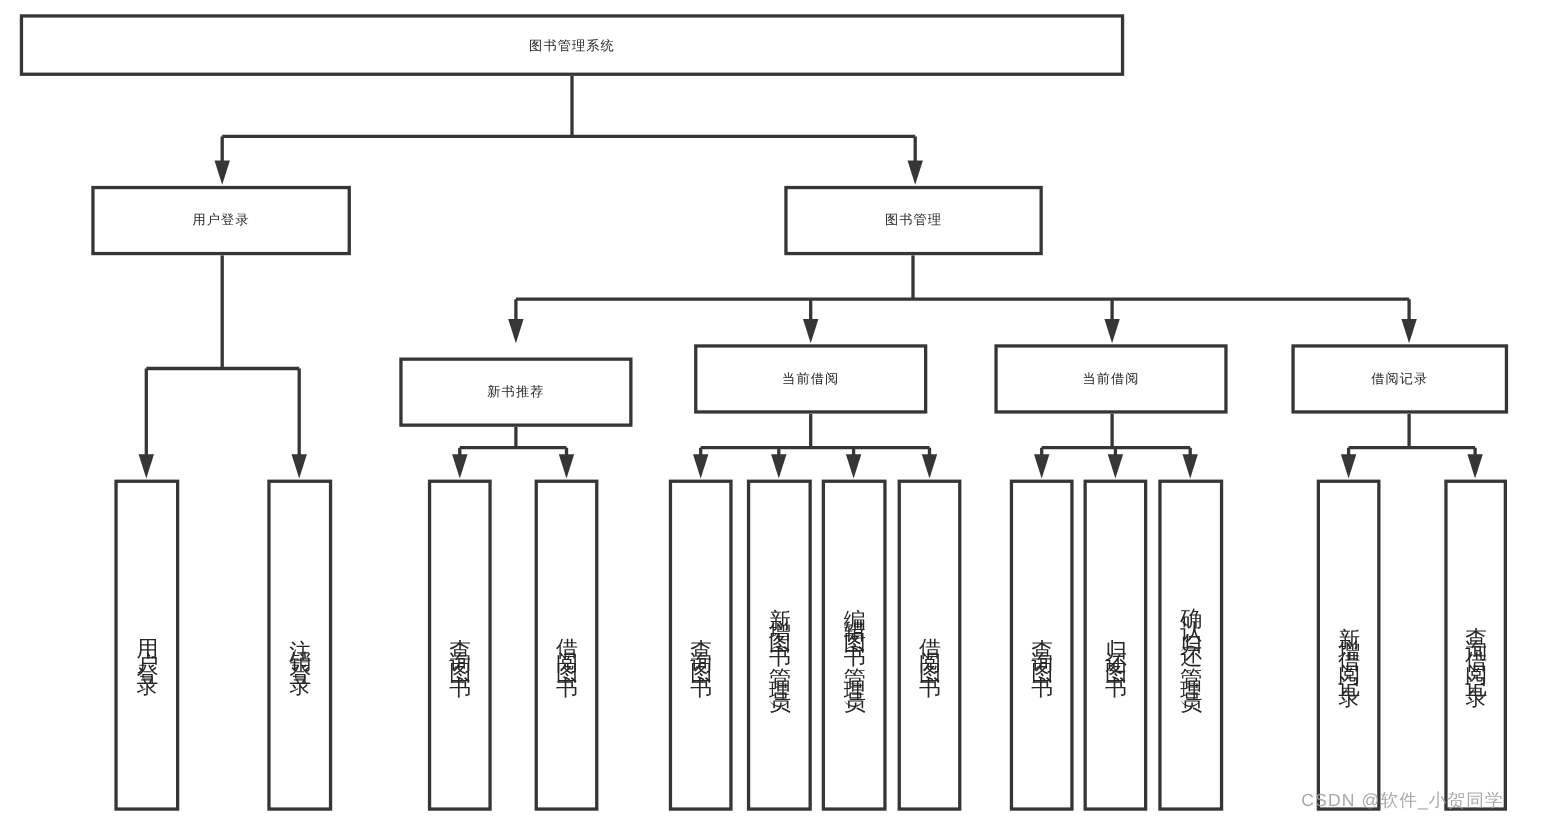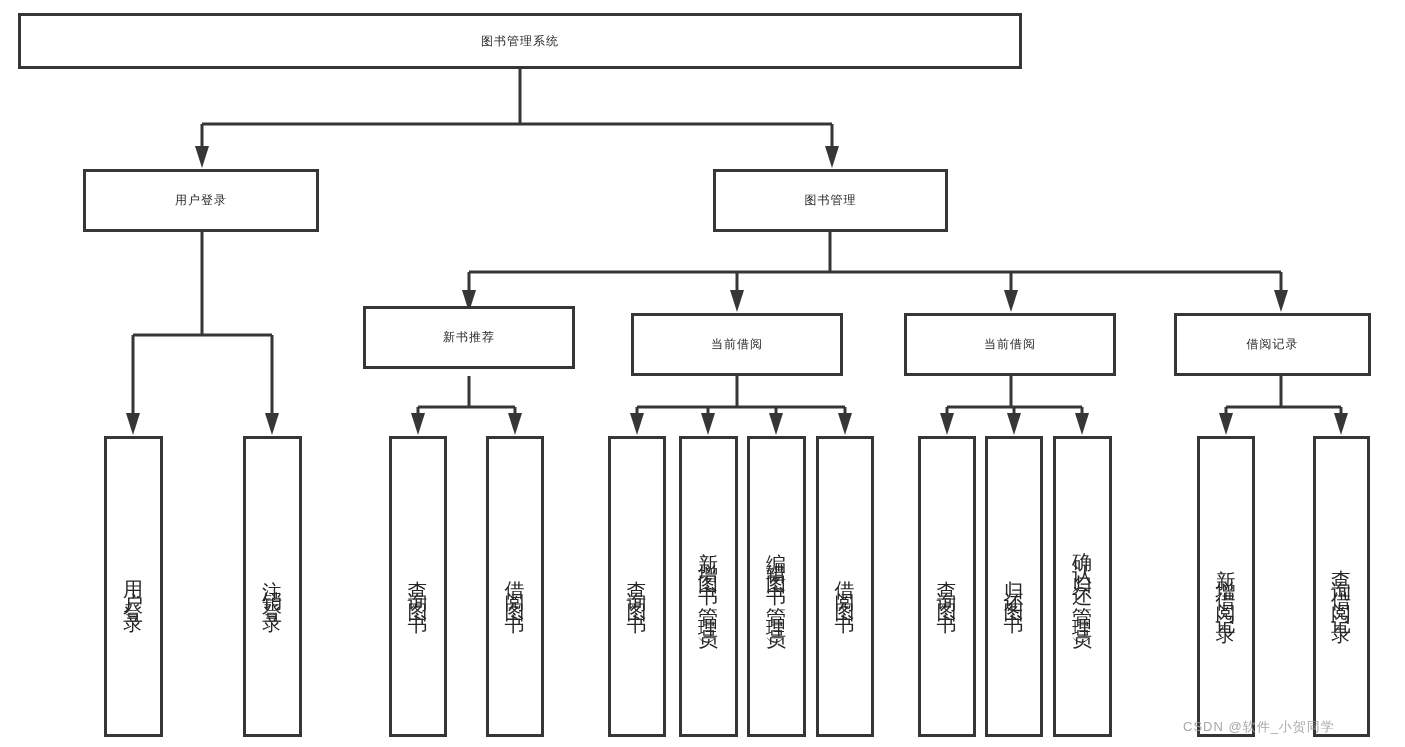--- a/index.html
+++ b/index.html
@@ -40,21 +40,21 @@
     font-size: 20px;
     letter-spacing: 11px;
     line-height: 1;
     text-align: center;
   }
   .vnode span { display: inline-block; }
   .watermark {
     position: absolute;
     left: 1183px;
     top: 718px;
-    font-size: 13px;
+    font-size: 16px;
     color: rgba(158, 158, 158, 0.9);
     letter-spacing: 1px;
     white-space: nowrap;
     z-index: 3;
   }
 </style>
 </head>
 <body>
 
 <div class="stage">
@@ -106,21 +106,21 @@
     <span>图书管理系统</span>
   </div>
 
   <div class="node hnode" style="left:83px; top:169px; width:236px; height:63px;">
     <span>用户登录</span>
   </div>
   <div class="node hnode" style="left:713px; top:169px; width:235px; height:63px;">
     <span>图书管理</span>
   </div>
 
-  <div class="node hnode" style="left:363px; top:306px; width:212px; height:63px;">
+  <div class="node hnode" style="left:363px; top:325px; width:212px; height:63px;">
     <span>新书推荐</span>
   </div>
   <div class="node hnode" style="left:631px; top:313px; width:212px; height:63px;">
     <span>当前借阅</span>
   </div>
   <div class="node hnode" style="left:904px; top:313px; width:212px; height:63px;">
     <span>当前借阅</span>
   </div>
   <div class="node hnode" style="left:1174px; top:313px; width:197px; height:63px;">
     <span>借阅记录</span>

